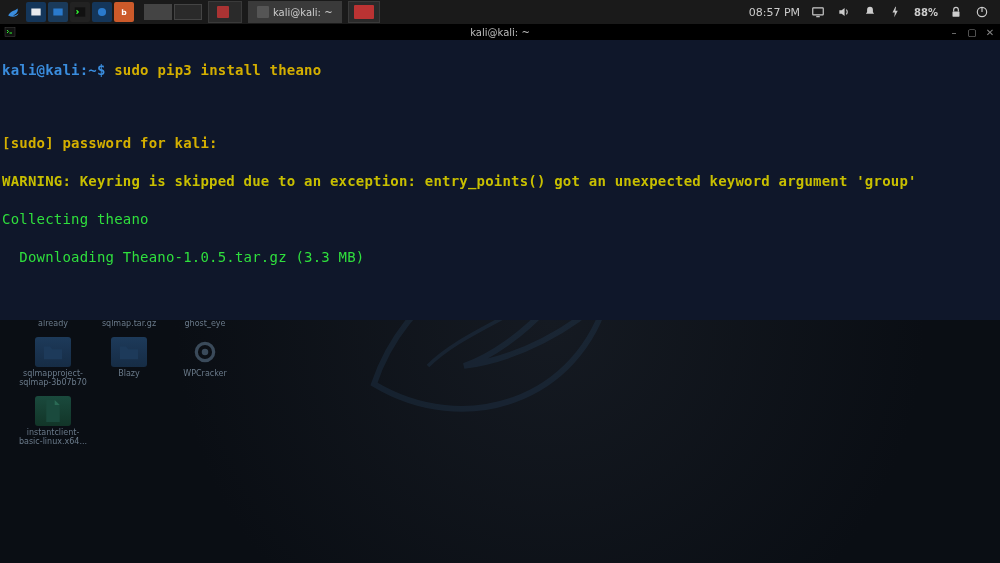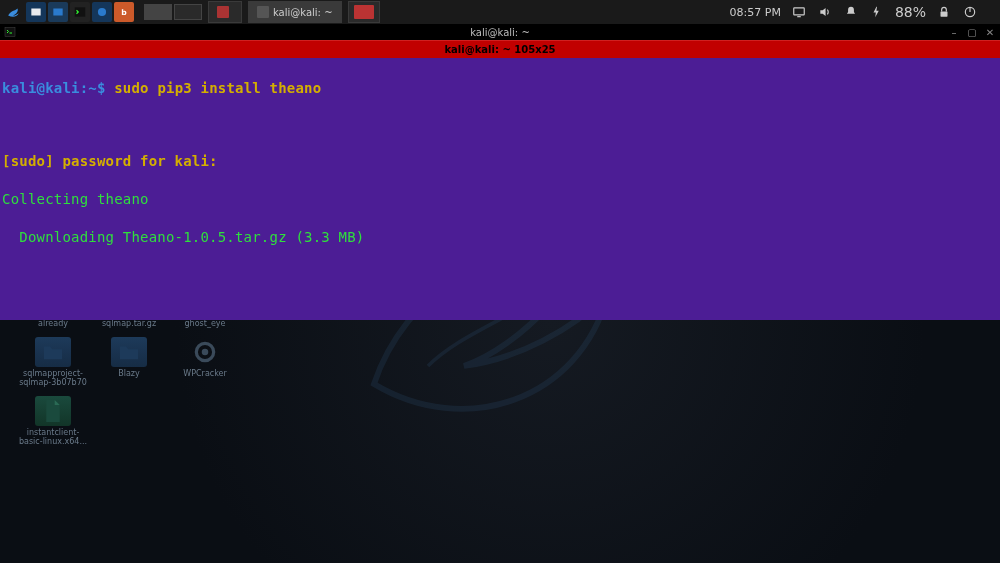--- a/index.html
+++ b/index.html
@@ -13,38 +13,38 @@
 
   
   .panel {
     position: absolute; top: 0; left: 0; right: 0; height: 24px;
     background: #1a1a1a;
     display: flex; align-items: center;
     color: #ccc; font-size: 11px;
     font-family: "DejaVu Sans", sans-serif;
   }
   .panel-left { display: flex; align-items: center; gap: 2px; padding-left: 4px; }
-  .panel-right { margin-left: auto; display: flex; align-items: center; gap: 10px; padding-right: 22px; }
+  .panel-right { margin-left: auto; display: flex; align-items: center; gap: 10px; padding-right: 10px; }
   .launcher { width: 20px; height: 20px; display: flex; align-items: center; justify-content: center; border-radius: 2px; }
   .launcher svg { width: 14px; height: 14px; }
   .task-item {
     display: flex; align-items: center; gap: 4px;
     height: 22px; padding: 0 8px;
     background: #2a2a2a; border: 1px solid #3a3a3a;
     font-size: 10px; color: #ccc;
     margin-left: 4px;
   }
   .task-item.active { background: #3a3a3a; }
   .task-icon { width: 12px; height: 12px; background: #555; border-radius: 1px; }
   .ws-switcher { display: flex; gap: 2px; margin-left: 8px; }
   .ws { width: 28px; height: 16px; background: #2a2a2a; border: 1px solid #444; }
   .ws.active { background: #444; }
   .panel-icon { width: 16px; height: 16px; display: inline-flex; align-items: center; justify-content: center; }
   .panel-icon svg { width: 14px; height: 14px; fill: #ccc; }
-  .battery-text { font-size: 14px; }
+  .battery-text { font-size: 10px; font-weight: bold; }
 
   
   .desktop {
     position: absolute; top: 24px; left: 0; right: 0; bottom: 0;
     background: radial-gradient(circle at 55% 55%, #151a22 0%, #0a0e14 60%);
   }
   .kali-dragon {
     position: absolute; top: 50%; left: 50%; transform: translate(-50%,-40%);
     width: 360px; height: 360px; opacity: 0.25;
   }
@@ -90,21 +90,21 @@
   }
   .win-btn { width: 12px; height: 12px; display: flex; align-items: center; justify-content: center; cursor: pointer; }
   .term-tabbar {
     height: 18px; background: #c10000;
     display: flex; align-items: center; justify-content: center;
     color: #000; font-size: 10px; font-weight: bold;
     border-top: 1px solid #d02020;
     font-family: "DejaVu Sans", sans-serif;
   }
   .term-body {
-    flex: 1; background: #4c1d95;
+    flex: 1; background: #0f172a;
     padding: 2px 2px;
     font-size: 14px; line-height: 19px;
     color: #2fdf3d;
     white-space: pre;
     overflow: hidden;
     letter-spacing: 0.2px;
   }
   .term-body .row { white-space: pre-wrap; word-break: break-all; }
   .c-prompt   { color: #3a8dde; font-weight: bold; }
   .c-cmd      { color: #d4af00; font-weight: bold; }
@@ -387,26 +387,24 @@
           <path d="M6 8l3 3-3 3M11 14h5" stroke="#3f3" stroke-width="2" fill="none"></path>
         </svg>
     </span>
     <span>kali@kali: ~</span>
     <div class="win-controls">
       <div class="win-btn">–</div>
       <div class="win-btn">▢</div>
       <div class="win-btn">✕</div>
     </div>
   </div>
-  <div class="term-tabbar">
-    <span>kali@kali: ~ 105x25</span>
-  </div>
   <div class="term-body">
 <div class="row"><span class="c-prompt"><span>kali@kali</span>:<span>~</span>$</span> <span class="c-cmd">sudo pip3 install theano</span></div>
 <div class="row c-yellow">[sudo] password for kali:</div>
+<div class="row c-warning">WARNING: Keyring is skipped due to an exception: entry_points() got an unexpected keyword argument 'group'</div>
 <div class="row c-green">Collecting theano</div>
 <div class="row c-green">  Downloading Theano-1.0.5.tar.gz (3.3 MB)</div>
 
 
 
 
   </div>
 </div>
 
 </body></html>

